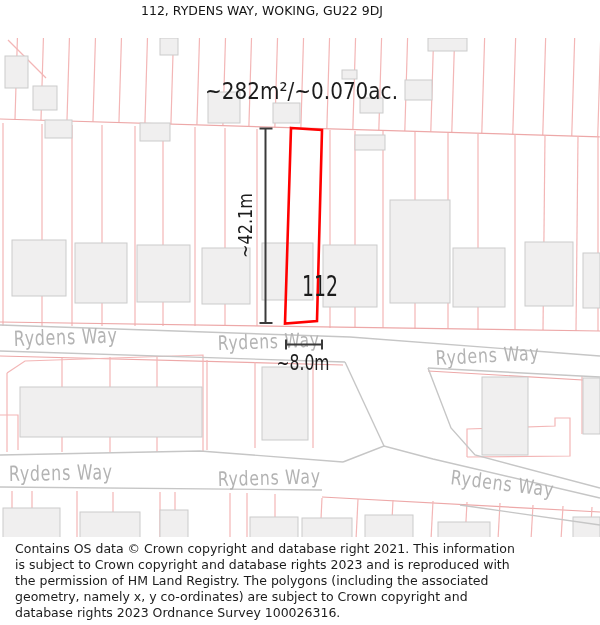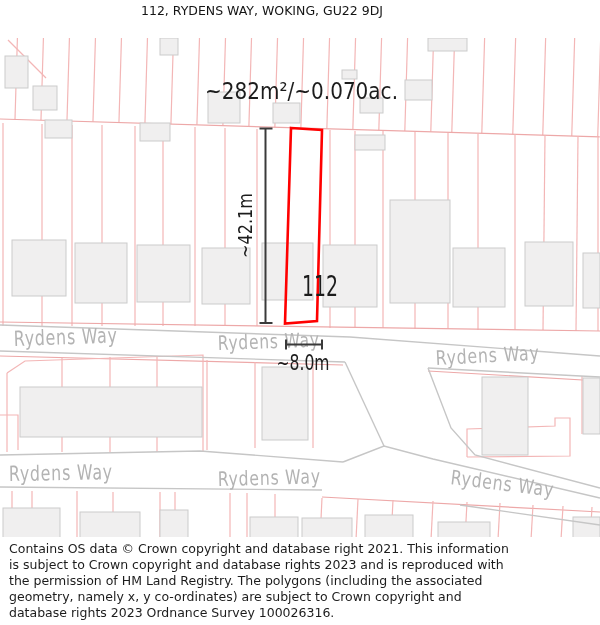--- a/index.html
+++ b/index.html
@@ -11,21 +11,21 @@
   .header .t2{font-size:12.5px;line-height:15px;}
   svg.map{position:absolute;left:0;top:38px;z-index:1;}
   .pink line,.pink path{stroke:#f3b6b6;stroke-width:1.2;fill:none;}
   .pink .deep{stroke:#eda8a8;}
   .bld rect{fill:#f0efef;stroke:#cbcbcb;stroke-width:1;}
   .road path{stroke:#c6c6c6;stroke-width:1.4;fill:none;}
   .streets text{fill:#b3b3b3;font-size:20px;letter-spacing:1px;}
   .streets text.big{font-size:21px;}
   .measure line{stroke:#3a3a3a;stroke-width:2;}
   .dimtext{fill:#1c1c1c;}
-  .footer{position:absolute;left:6px;top:537px;width:600px;height:88px;background:#fff;z-index:3;
+  .footer{position:absolute;left:12px;top:537px;width:600px;height:88px;background:#fff;z-index:3;
           color:#1c1c1c;font-size:12.5px;line-height:16px;padding:4px 0 0 3px;box-sizing:border-box;
           width:505px;}
 </style>
 </head>
 <body>
 
 <div class="page">
 
   <div class="header">
     <div class="t1">112, RYDENS WAY, WOKING, GU22 9DJ</div>

